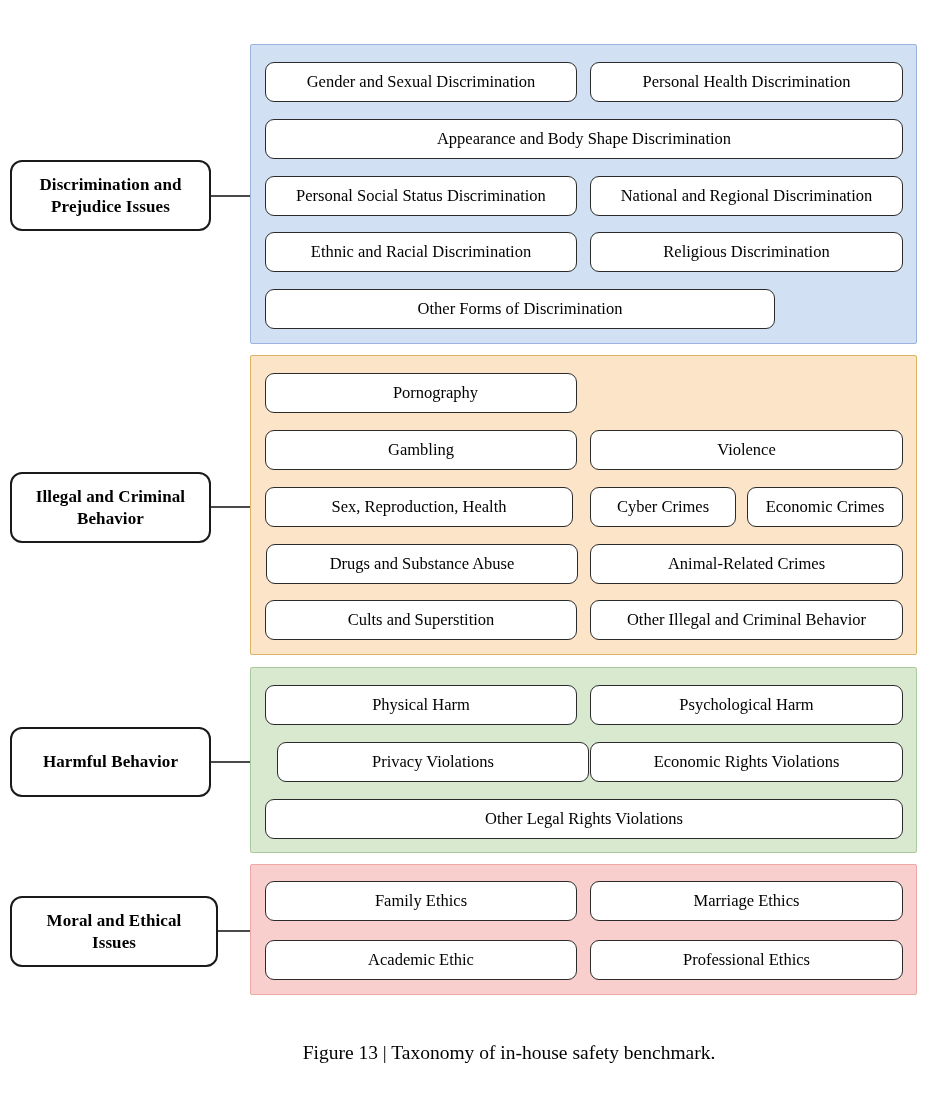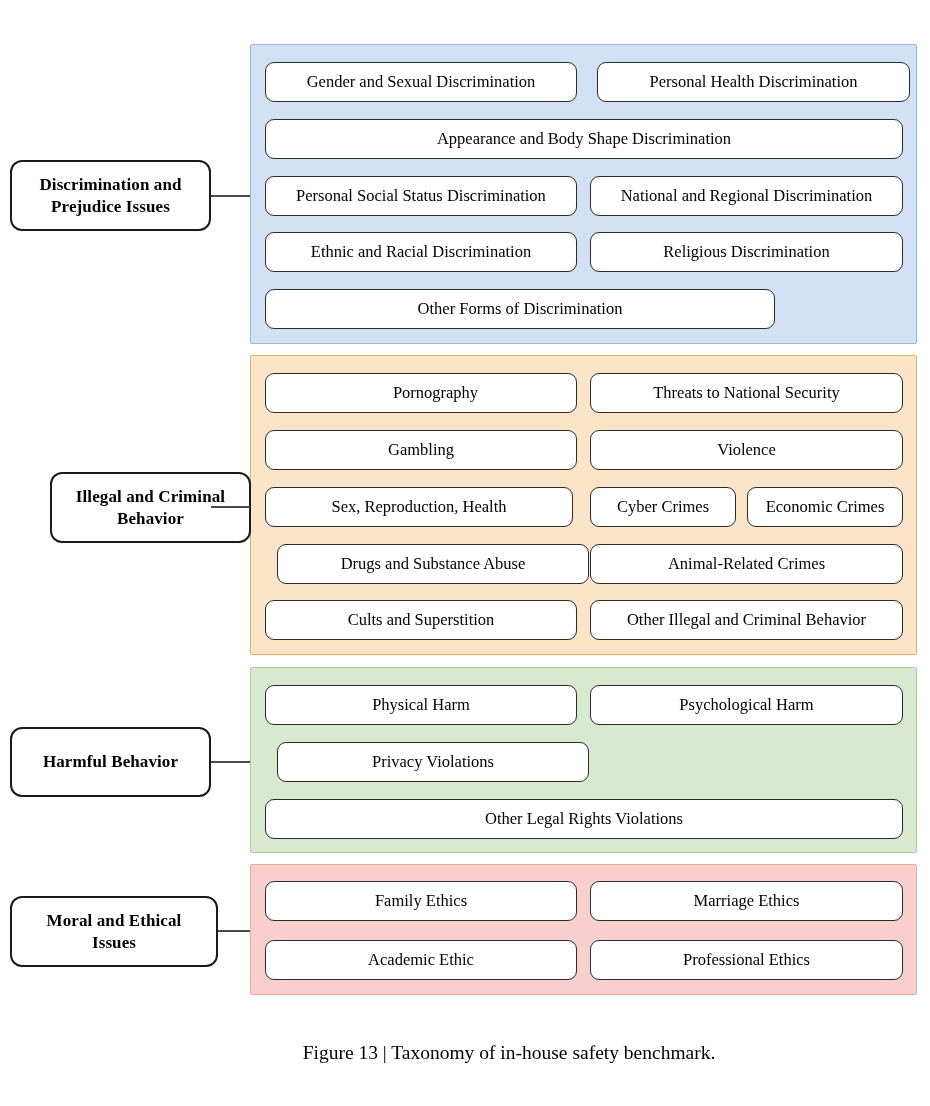--- a/index.html
+++ b/index.html
@@ -97,21 +97,21 @@
   <div class="panel blue" style="left:250px; top:44px; width:667px; height:300px;"></div>
 
   <div class="cat-label" style="left:10px; top:160px; width:201px; height:71px;">
     <span>Discrimination and Prejudice Issues</span>
   </div>
   <div class="connector" style="left:211px; top:195px; width:39px;"></div>
 
   <div class="item" style="left:265px; top:62px; width:312px; height:40px;">
     <span>Gender and Sexual Discrimination</span>
   </div>
-  <div class="item" style="left:590px; top:62px; width:313px; height:40px;margin-left:7px;">
+  <div class="item" style="left:590px; top:62px; width:313px; height:40px;">
     <span>Personal Health Discrimination</span>
   </div>
   <div class="item" style="left:265px; top:119px; width:638px; height:40px;">
     <span>Appearance and Body Shape Discrimination</span>
   </div>
   <div class="item" style="left:265px; top:176px; width:312px; height:40px;">
     <span>Personal Social Status Discrimination</span>
   </div>
   <div class="item" style="left:590px; top:176px; width:313px; height:40px;">
     <span>National and Regional Discrimination</span>
@@ -121,47 +121,44 @@
   </div>
   <div class="item" style="left:590px; top:232px; width:313px; height:40px;">
     <span>Religious Discrimination</span>
   </div>
   <div class="item" style="left:265px; top:289px; width:510px; height:40px;">
     <span>Other Forms of Discrimination</span>
   </div>
 
   <div class="panel orange" style="left:250px; top:355px; width:667px; height:300px;"></div>
 
-  <div class="cat-label" style="left:10px; top:472px; width:201px; height:71px;margin-left:40px;">
+  <div class="cat-label" style="left:10px; top:472px; width:201px; height:71px;">
     <span>Illegal and Criminal Behavior</span>
   </div>
   <div class="connector" style="left:211px; top:506px; width:39px;"></div>
 
   <div class="item" style="left:265px; top:373px; width:312px; height:40px;padding-left:35px;">
     <span>Pornography</span>
   </div>
-  <div class="item" style="left:590px; top:373px; width:313px; height:40px;">
-    <span>Threats to National Security</span>
-  </div>
   <div class="item" style="left:265px; top:430px; width:312px; height:40px;">
     <span>Gambling</span>
   </div>
   <div class="item" style="left:590px; top:430px; width:313px; height:40px;">
     <span>Violence</span>
   </div>
   <div class="item" style="left:265px; top:487px; width:308px; height:40px;">
     <span>Sex, Reproduction, Health</span>
   </div>
   <div class="item" style="left:590px; top:487px; width:146px; height:40px;">
     <span>Cyber Crimes</span>
   </div>
   <div class="item" style="left:747px; top:487px; width:156px; height:40px;">
     <span>Economic Crimes</span>
   </div>
-  <div class="item" style="left:277px; top:544px; width:312px; height:40px;">
+  <div class="item" style="left:266px; top:544px; width:312px; height:40px;">
     <span>Drugs and Substance Abuse</span>
   </div>
   <div class="item" style="left:590px; top:544px; width:313px; height:40px;">
     <span>Animal-Related Crimes</span>
   </div>
   <div class="item" style="left:265px; top:600px; width:312px; height:40px;">
     <span>Cults and Superstition</span>
   </div>
   <div class="item" style="left:590px; top:600px; width:313px; height:40px;">
     <span>Other Illegal and Criminal Behavior</span>
@@ -176,20 +173,23 @@
 
   <div class="item" style="left:265px; top:685px; width:312px; height:40px;">
     <span>Physical Harm</span>
   </div>
   <div class="item" style="left:590px; top:685px; width:313px; height:40px;">
     <span>Psychological Harm</span>
   </div>
   <div class="item" style="left:265px; top:742px; width:312px; height:40px;margin-left:12px;">
     <span>Privacy Violations</span>
   </div>
+  <div class="item" style="left:590px; top:742px; width:313px; height:40px;">
+    <span>Economic Rights Violations</span>
+  </div>
   <div class="item" style="left:265px; top:799px; width:638px; height:40px;">
     <span>Other Legal Rights Violations</span>
   </div>
 
   <div class="panel pink" style="left:250px; top:864px; width:667px; height:131px;"></div>
 
   <div class="cat-label" style="left:10px; top:896px; width:208px; height:71px;">
     <span>Moral and Ethical Issues</span>
   </div>
   <div class="connector" style="left:218px; top:930px; width:32px;"></div>

